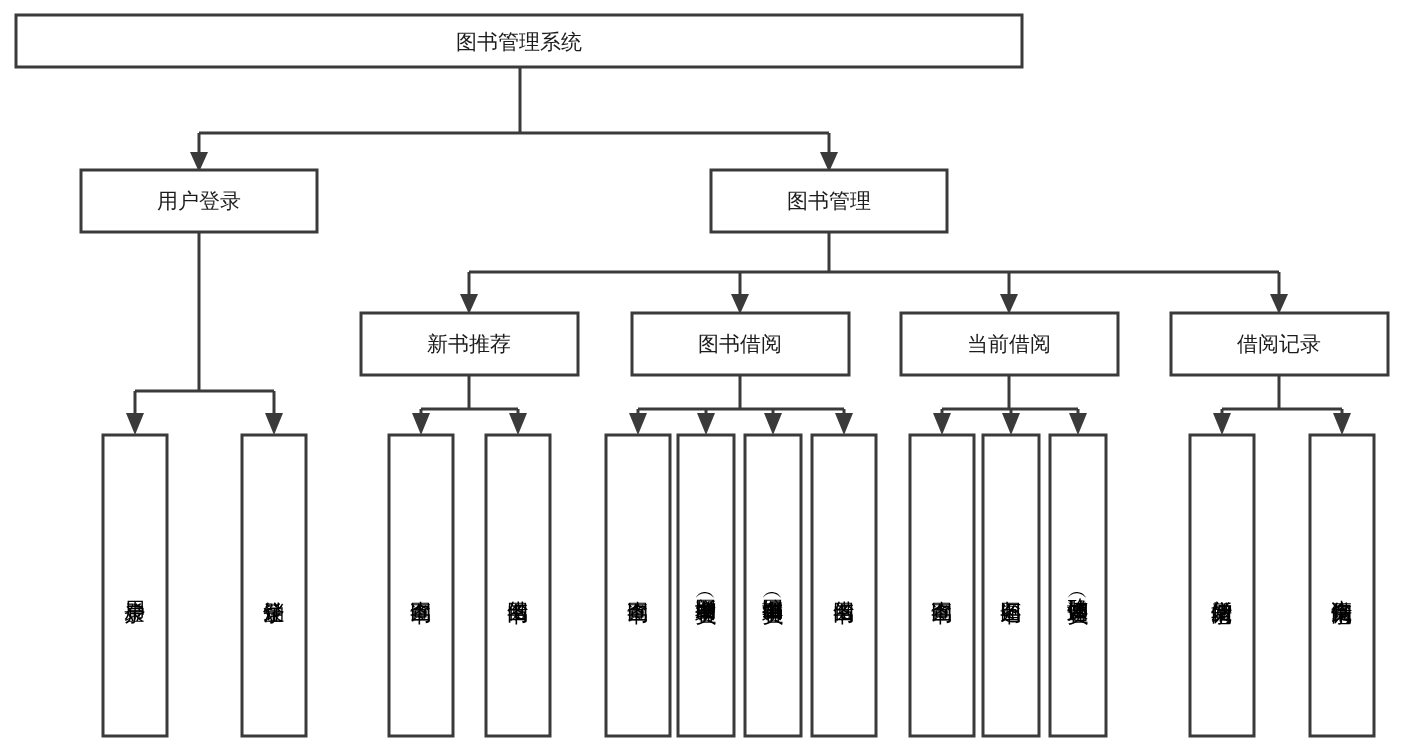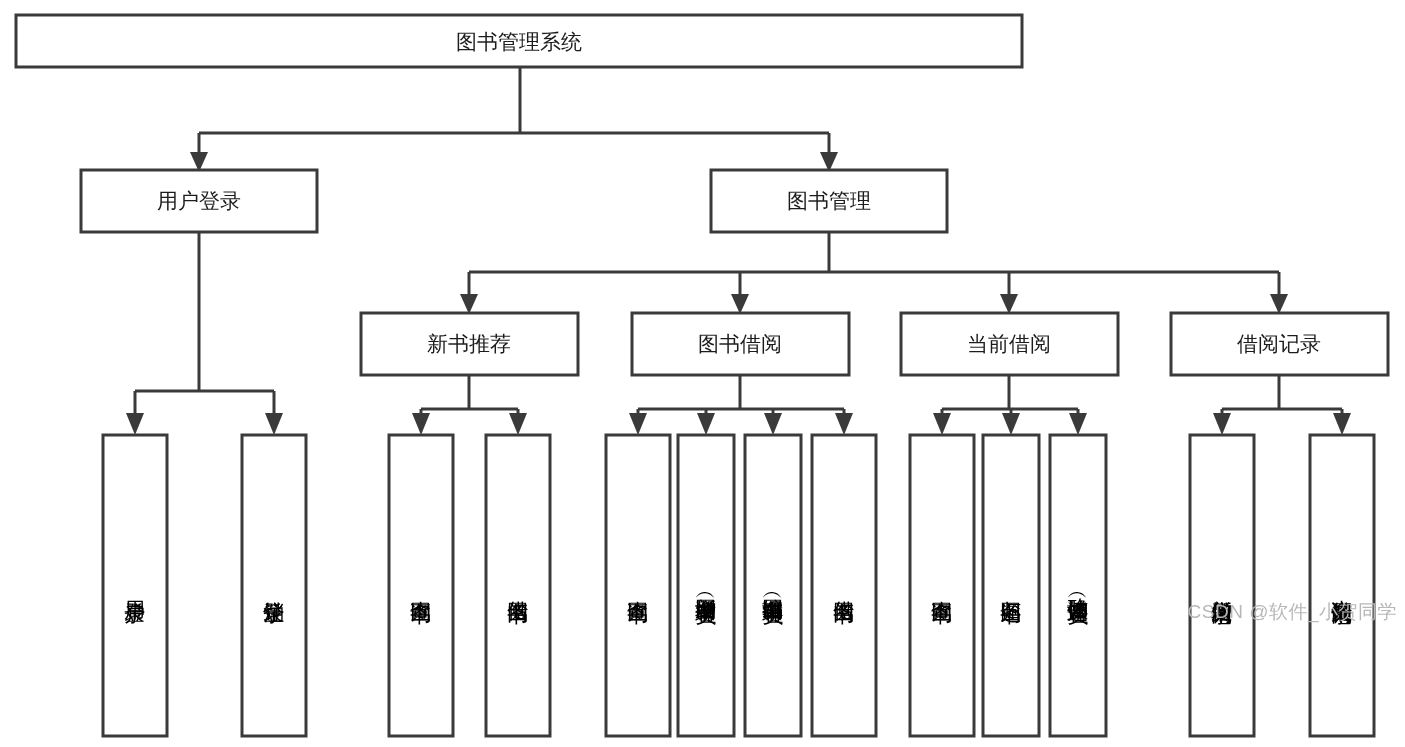--- a/index.html
+++ b/index.html
@@ -299,15 +299,14 @@
       <rect class="node-box" x="1310" y="435" width="64" height="301"></rect>
       <foreignObject class="leaf-fo" x="1310" y="435" width="64" height="301">
         <div xmlns="http://www.w3.org/1999/xhtml" class="leaf-inner">
           <span class="leaf-label-v">查询借阅记录</span>
         </div>
       </foreignObject>
     </g>
 
   </svg>
 
-  <div class="watermark">CSDN @软件_小贺同学</div>
 
 </div>
 
 </body></html>

